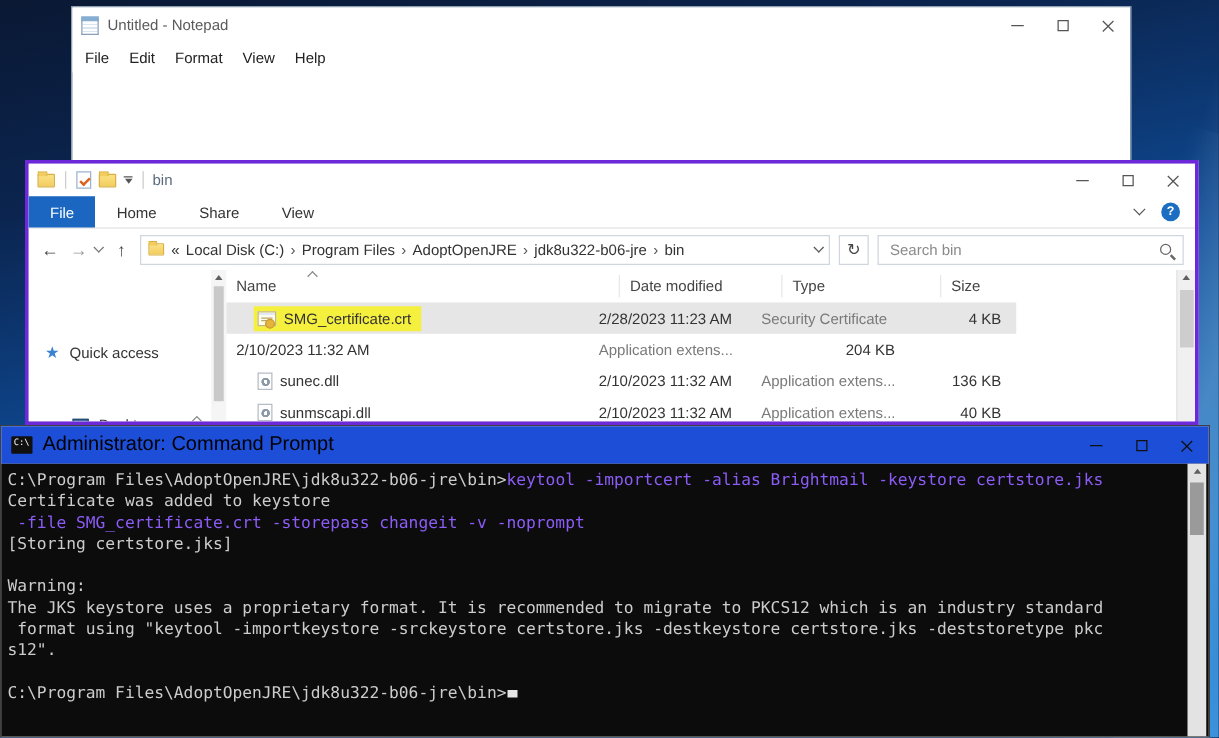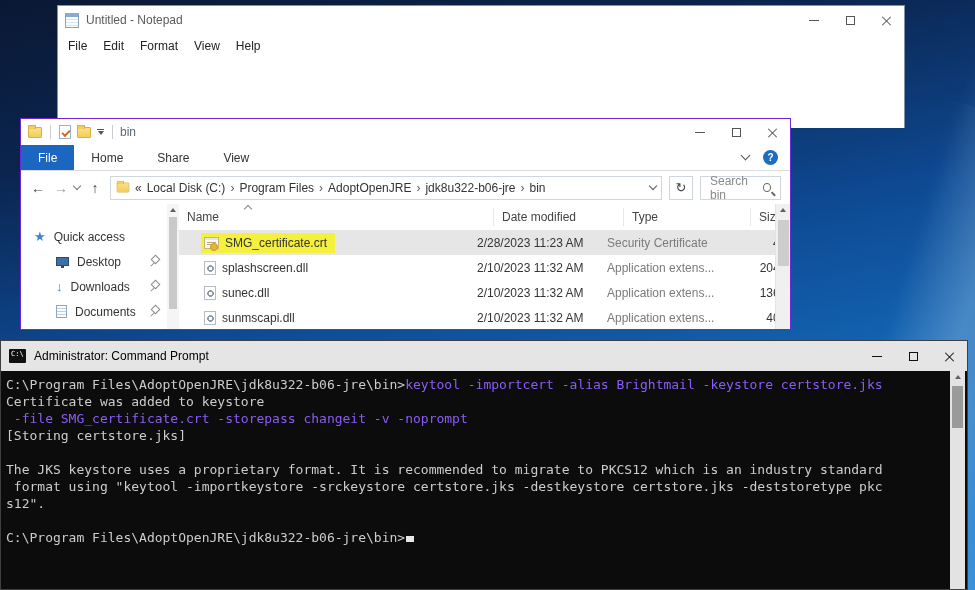--- a/index.html
+++ b/index.html
@@ -43,21 +43,21 @@
     font-family:"DejaVu Sans Mono","Liberation Mono",monospace; font-size:14px; font-weight:bold; letter-spacing:-0.5px; }
   .np-line { height:22px; line-height:22px; white-space:pre; padding-left:3px; }
   .np-sel { background:#1272d9; color:#fff; }
   .np-hl { color:#f5f33a; background:linear-gradient(180deg,#207022 0 72%,#f2ee3a 72% 100%); }
   .np-scroll { position:absolute; top:0; right:0; width:17px; height:100%; background:#f0f0f0; border-left:1px solid #e2e2e2; }
   .tri-up { width:0; height:0; border-left:4px solid transparent; border-right:4px solid transparent; border-bottom:5px solid #606060; margin:5px auto 0; }
   .tri-up-sm { width:0; height:0; border-left:3px solid transparent; border-right:3px solid transparent; border-bottom:4px solid #606060; margin:4px auto 0; }
   .np-thumb { position:absolute; top:40px; left:2px; width:13px; height:26px; background:#cdcdcd; }
 
   
-  .explorer { left:20px; top:118px; width:771px; height:212px; border:1px solid #6d28d9; display:flex; flex-direction:column; }
+  .explorer { left:20px; top:128px; width:939px; height:212px; border:3px solid #6d28d9; display:flex; flex-direction:column; }
   .ex-titlebar { height:26px; display:flex; align-items:center; padding-left:7px; background:#fff; font-size:12px; }
   .qat { display:flex; align-items:center; gap:6px; }
   .ic-folder { width:14px; height:11px; position:relative; background:linear-gradient(#fbe184,#f2cd5e); border:1px solid #d8b145; border-radius:1px; }
   .ic-folder::before { content:""; position:absolute; top:-3px; left:-1px; width:6px; height:3px; background:#f2cd5e; border:1px solid #d8b145; border-bottom:none; border-radius:1px 1px 0 0; }
   .ic-check { width:12px; height:14px; background:#fff; border:1px solid #9bb4d0; position:relative; }
   .ic-check::after { content:""; position:absolute; left:2px; top:4px; width:6px; height:3px; border-left:2px solid #d8641f; border-bottom:2px solid #d8641f; transform:rotate(-45deg); }
   .qat-sep { width:1px; height:14px; background:#ccc; margin:0 2px; }
   .qat-caret { display:flex; flex-direction:column; align-items:center; gap:1px; }
   .qat-caret .bar { width:7px; height:1px; background:#555; }
   .tri-down { width:0; height:0; border-left:3px solid transparent; border-right:3px solid transparent; border-top:4px solid #555; }
@@ -84,21 +84,21 @@
   .crumb-sep::before { content:"›"; color:#555; }
   .addr-chev { margin-left:auto; width:6px; height:6px; border-right:1px solid #555; border-bottom:1px solid #555; transform:rotate(45deg); margin-top:-3px; }
   .refresh-btn { width:24px; height:24px; border:1px solid #cfd6de; display:flex; align-items:center; justify-content:center; color:#444; font-size:13px; }
   .ic-refresh::before { content:"↻"; }
   .search-box { flex:1; height:24px; border:1px solid #cfd6de; display:flex; align-items:center; padding:0 9px; color:#8a8a8a; }
   .ic-search { width:9px; height:9px; border:1.5px solid #666; border-radius:50%; position:relative; margin-left:auto; }
   .ic-search::after { content:""; position:absolute; width:5px; height:1.5px; background:#666; transform:rotate(45deg); left:7px; top:9px; }
 
   .ex-main { flex:1; display:flex; background:#fff; overflow:hidden; position:relative; }
   .sidebar { width:146px; padding-top:20px; font-size:12px; color:#333; flex:none; }
-  .side-item { height:25px; display:flex; align-items:center; gap:8px; padding:0 8px 0 35px; }
+  .side-item { height:25px; display:flex; align-items:center; gap:8px; padding:0 8px 0 35px;margin-top:33px; }
   .side-item.root { padding-left:13px; }
   .ic-star::before { content:"★"; color:#3b82d0; font-size:13px; }
   .ic-monitor { width:13px; height:9px; border:1px solid #2a4a72; background:#3f6fa8; position:relative; }
   .ic-monitor::after { content:""; position:absolute; left:4px; bottom:-3px; width:3px; height:2px; background:#2a4a72; }
   .ic-download::before { content:"↓"; color:#2f7fd6; font-weight:bold; font-size:13px; }
   .ic-document { width:11px; height:13px; border:1px solid #8fa6bd; background:
     repeating-linear-gradient(180deg,#fff 0 2px,#bcd0e4 2px 3px); }
   .ic-pin { position:relative; width:10px; height:11px; margin-left:auto; }
   .ic-pin::before { content:""; position:absolute; left:3px; top:0; width:5px; height:5px; border:1px solid #888; transform:rotate(45deg); }
   .ic-pin::after { content:""; position:absolute; left:3px; bottom:0; width:1px; height:5px; background:#888; transform:rotate(45deg); }
@@ -124,21 +124,21 @@
   .ic-cert::before { content:""; position:absolute; left:2px; top:4px; width:9px; height:1px; background:#b9a86a; box-shadow:0 2px 0 #b9a86a; }
   .ic-cert::after { content:""; position:absolute; right:0; bottom:-3px; width:6px; height:6px; border-radius:50%; background:#e5b43a; border:1px solid #c9992a; }
   .ic-dll { width:12px; height:14px; background:#fff; border:1px solid #b5bcc4; position:relative; }
   .ic-dll::after { content:""; position:absolute; left:2px; top:3px; width:7px; height:7px; border-radius:50%;
     background:radial-gradient(circle,#ffffff 0 1.5px,#8b99a8 1.5px 3.5px,transparent 3.5px); }
   .fl-scroll { position:absolute; right:0; top:0; width:15px; height:100%; background:#f0f0f0; border-left:1px solid #e4e4e4; }
   .fl-thumb { position:absolute; top:16px; left:2px; width:11px; height:46px; background:#cdcdcd; }
 
   
   .cmd { left:0; top:340px; width:968px; height:250px; border:1px solid #404040; display:flex; flex-direction:column; }
-  .cmd-titlebar { height:30px; background:#e5e5e5; display:flex; align-items:center; padding-left:8px; font-size:12px; color:#000; }
+  .cmd-titlebar { height:30px; background:#1d4ed8; display:flex; align-items:center; padding-left:8px; font-size:16px; color:#000; }
   .cmd-icon { width:17px; height:14px; background:#101010; margin-right:8px; position:relative; border-radius:1px; }
   .cmd-icon::before { content:"C:\\"; position:absolute; left:2px; top:1px; color:#fff; font-size:7px; font-family:"DejaVu Sans Mono",monospace; }
   .cmd-body { flex:1; background:#0c0c0c; position:relative; padding:5px 24px 0 5px;
     font-family:"DejaVu Sans Mono","Liberation Mono",monospace; font-size:13px; line-height:17px; color:#cccccc; }
   .cmd-line { white-space:pre; height:17px; }
   .seg-command { color:#8b5cf6; }
   .seg-cursor { display:inline-block; width:8px; height:6px; background:#e6e6e6; margin-left:1px; }
   .cmd-scroll { position:absolute; top:0; right:2px; width:15px; height:100%; background:#e3e3e3; }
   .cmd-thumb { position:absolute; top:15px; left:2px; width:11px; height:42px; background:#9a9a9a; }
 </style>
@@ -285,24 +285,20 @@
               <span class="hl-wrap">
                 <span class="ic-cert"></span>
                 <span>SMG_certificate.crt</span>
               </span>
             </div>
             <div class="cell-date">2/28/2023 11:23 AM</div>
             <div class="cell-type">Security Certificate</div>
             <div class="cell-size">4 KB</div>
           </div>
           <div class="fl-row">
-            <div class="cell-name">
-              <span class="ic-dll"></span>
-              <span>splashscreen.dll</span>
-            </div>
             <div class="cell-date">2/10/2023 11:32 AM</div>
             <div class="cell-type">Application extens...</div>
             <div class="cell-size">204 KB</div>
           </div>
           <div class="fl-row">
             <div class="cell-name">
               <span class="ic-dll"></span>
               <span>sunec.dll</span>
             </div>
             <div class="cell-date">2/10/2023 11:32 AM</div>
@@ -343,20 +339,21 @@
         </span>
     </div>
   </div>
   <div class="cmd-body">
     <div id="cmd-lines">
         <div class="cmd-line"><span class="seg-plain">C:\Program Files\AdoptOpenJRE\jdk8u322-b06-jre\bin&gt;</span><span class="seg-command">keytool -importcert -alias Brightmail -keystore certstore.jks</span></div>
         <div class="cmd-line"><span class="seg-plain">Certificate was added to keystore</span></div>
         <div class="cmd-line"><span class="seg-command"> -file SMG_certificate.crt -storepass changeit -v -noprompt</span></div>
         <div class="cmd-line"><span class="seg-plain">[Storing certstore.jks]</span></div>
         <div class="cmd-line"></div>
+        <div class="cmd-line"><span class="seg-plain">Warning:</span></div>
         <div class="cmd-line"><span class="seg-plain">The JKS keystore uses a proprietary format. It is recommended to migrate to PKCS12 which is an industry standard</span></div>
         <div class="cmd-line"><span class="seg-plain"> format using "keytool -importkeystore -srckeystore certstore.jks -destkeystore certstore.jks -deststoretype pkc</span></div>
         <div class="cmd-line"><span class="seg-plain">s12".</span></div>
         <div class="cmd-line"></div>
         <div class="cmd-line"><span class="seg-plain">C:\Program Files\AdoptOpenJRE\jdk8u322-b06-jre\bin&gt;</span><span class="seg-cursor"></span></div>
       </div>
     <div class="cmd-scroll">
       <div class="tri-up-sm"></div>
       <div class="cmd-thumb"></div>
     </div>

